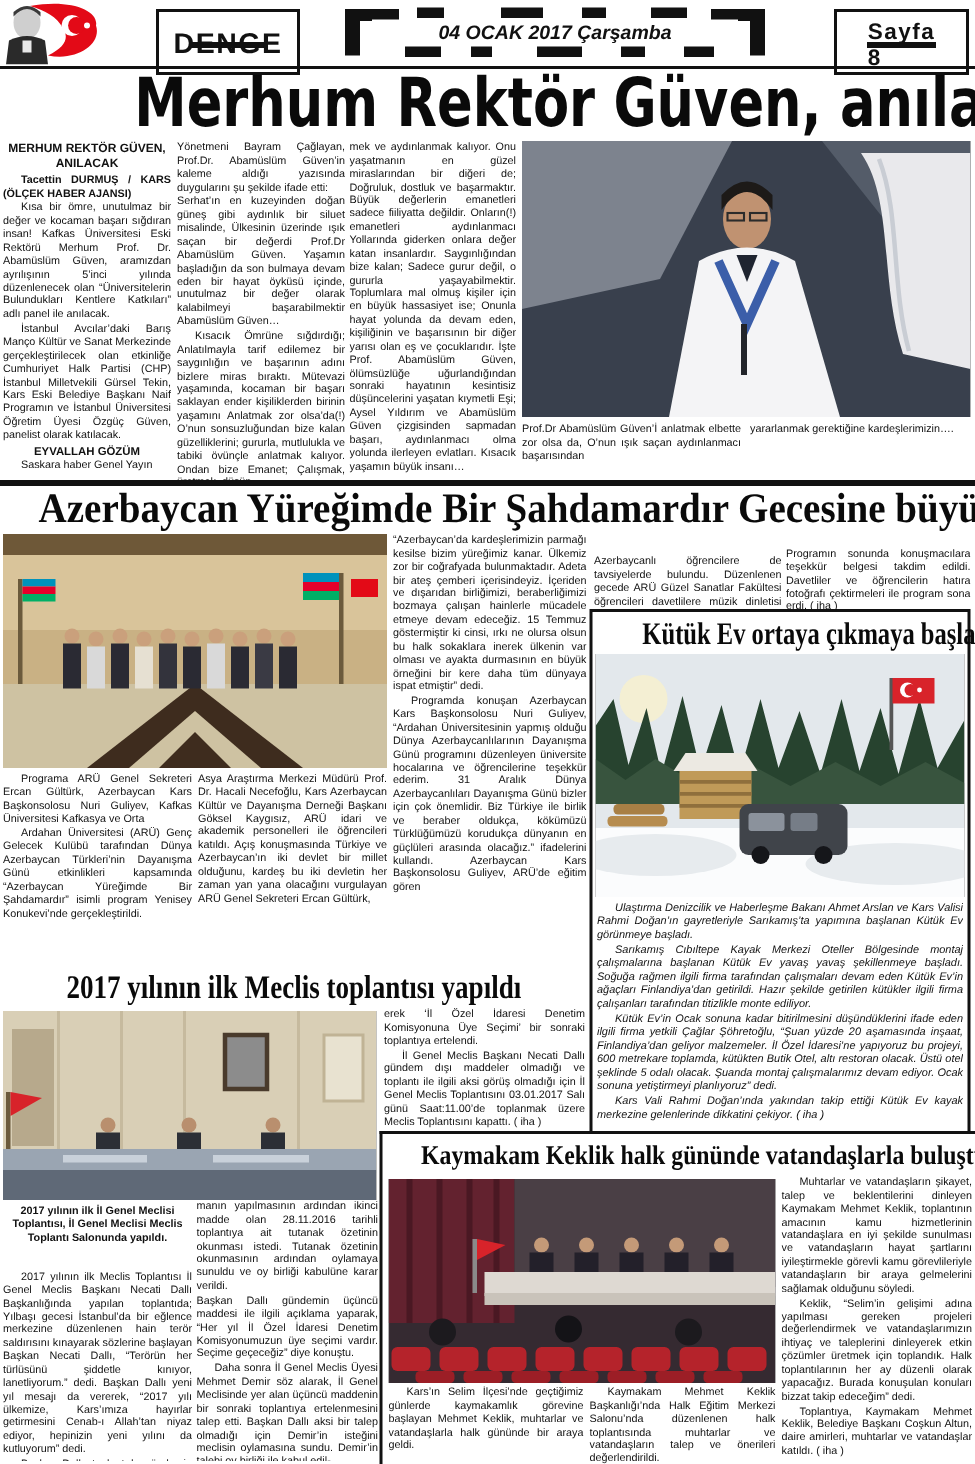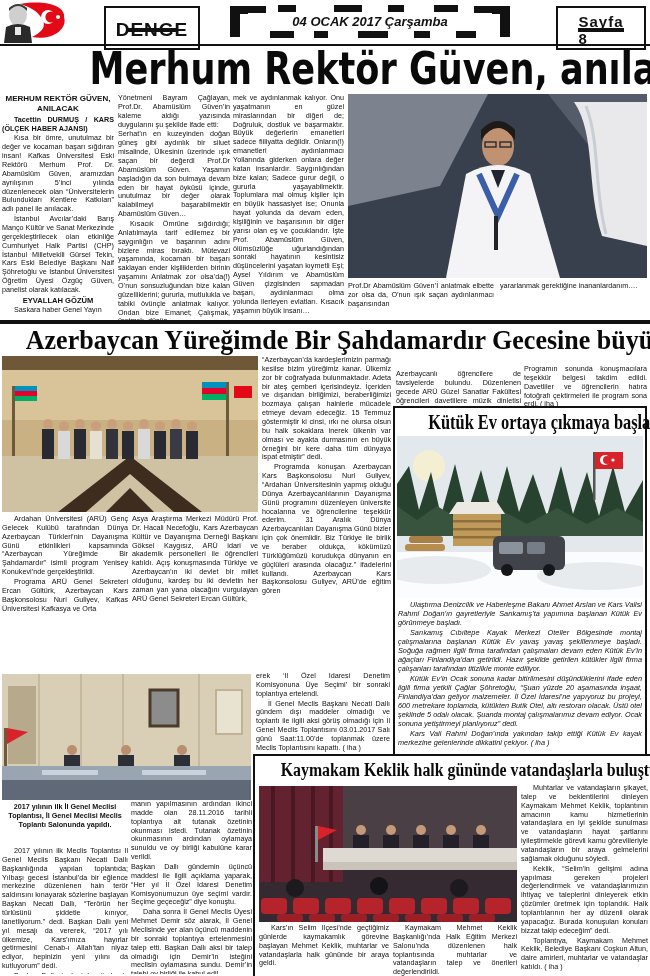--- a/index.html
+++ b/index.html
@@ -80,21 +80,21 @@
   <div class="hrule" style="left:0;top:44px;width:650px;height:2px;"></div>
 
   <div class="hl hl-main" style="left:0;top:47px;width:650px;height:44px;">
     <span class="cond" style="transform:scaleX(0.78);">Merhum Rektör Güven, anılacak</span>
   </div>
 
   <div class="col" style="left:2px;top:94px;width:112px;height:228px;">
     <div class="kicker">MERHUM REKTÖR GÜVEN, ANILACAK</div>
     <p class="byline">Tacettin DURMUŞ / KARS (ÖLÇEK HABER AJANSI)</p>
     <p>Kısa bir ömre, unutulmaz bir değer ve kocaman başarı sığdıran insan! Kafkas Üniversitesi Eski Rektörü Merhum Prof. Dr. Abamüslüm Güven, aramızdan ayrılışının 5’inci yılında düzenlenecek olan “Üniversitelerin Bulundukları Kentlere Katkıları” adlı panel ile anılacak.</p>
-    <p>İstanbul Avcılar’daki Barış Manço Kültür ve Sanat Merkezinde gerçekleştirilecek olan etkinliğe Cumhuriyet Halk Partisi (CHP) İstanbul Milletvekili Gürsel Tekin, Kars Eski Belediye Başkanı Naif Şöhretoğlu ve İstanbul Üniversitesi Öğretim Üyesi Özgüç Güven, panelist olarak katılacak.</p>
+    <p>İstanbul Avcılar’daki Barış Manço Kültür ve Sanat Merkezinde gerçekleştirilecek olan etkinliğe Cumhuriyet Halk Partisi (CHP) İstanbul Milletvekili Gürsel Tekin, Kars Eski Belediye Başkanı Naif Programın ve İstanbul Üniversitesi Öğretim Üyesi Özgüç Güven, panelist olarak katılacak.</p>
     <div class="subhead">EYVALLAH GÖZÜM</div>
     <p>Saskara haber Genel Yayın</p>
   </div>
   <div class="col" style="left:118px;top:94px;width:112px;height:228px;">
     <p class="noind">Yönetmeni Bayram Çağlayan, Prof.Dr. Abamüslüm Güven’in kaleme aldığı yazısında duygularını şu şekilde ifade etti:</p>
     <p class="noind">Serhat’ın en kuzeyinden doğan güneş gibi aydınlık bir siluet misalinde, Ülkesinin üzerinde ışık saçan bir değerdi Prof.Dr Abamüslüm Güven. Yaşamın başladığın da son bulmaya devam eden bir hayat öyküsü içinde, unutulmaz bir değer olarak kalabilmeyi başarabilmektir Abamüslüm Güven…</p>
     <p>Kısacık Ömrüne sığdırdığı; Anlatılmayla tarif edilemez bir saygınlığın ve başarının adını bizlere miras bıraktı. Mütevazi yaşamında, kocaman bir başarı saklayan ender kişiliklerden birinin yaşamını Anlatmak zor olsa’da(!) O’nun sonsuzluğundan bize kalan güzelliklerini; gururla, mutlulukla ve tabiki övünçle anlatmak kalıyor. Ondan bize Emanet; Çalışmak, üretmek, düşün-</p>
   </div>
   <div class="col" style="left:233px;top:94px;width:111px;height:228px;">
     <p class="noind">mek ve aydınlanmak kalıyor. Onu yaşatmanın en güzel miraslarından bir diğeri de; Doğruluk, dostluk ve başarmaktır. Büyük değerlerin emanetleri sadece fiiliyatta değildir. Onların(!) emanetleri aydınlanmacı Yollarında giderken onlara değer katan insanlardır. Saygınlığından bize kalan; Sadece gurur değil, o gururla yaşayabilmektir. Toplumlara mal olmuş kişiler için en büyük hassasiyet ise; Onunla hayat yolunda da devam eden, kişiliğinin ve başarısının bir diğer yarısı olan eş ve çocuklarıdır. İşte Prof. Abamüslüm Güven, ölümsüzlüğe uğurlandığından sonraki hayatının kesintisiz düşüncelerini yaşatan kıymetli Eşi; Aysel Yıldırım ve Abamüslüm Güven çizgisinden sapmadan başarı, aydınlanmacı olma yolunda ilerleyen evlatları. Kısacık yaşamın büyük insanı…</p>
@@ -111,21 +111,21 @@
       <path d="M133,46 Q150,22 167,46 L167,36 Q150,18 133,36 Z" fill="#1d1a18"></path>
       <rect x="137" y="48" width="11" height="5" fill="none" stroke="#2b2b2b" stroke-width="1.4"></rect>
       <rect x="152" y="48" width="11" height="5" fill="none" stroke="#2b2b2b" stroke-width="1.4"></rect>
       <path d="M98,184 L118,80 Q150,62 182,80 L212,184 Z" fill="#f4f4f6"></path>
       <path d="M131,80 L150,122 L169,80" stroke="#3b5ea9" stroke-width="6" fill="none"></path>
       <polygon points="143,76 150,94 157,76" fill="#1f2430"></polygon>
       <rect x="146" y="122" width="4" height="34" fill="#22242a"></rect>
     </svg>
   </div>
   <div class="caption" style="left:348px;top:281px;width:146px;height:38px;">Prof.Dr Abamüslüm Güven’İ anlatmak elbette zor olsa da, O’nun ışık saçan aydınlanmacı başarısından</div>
-  <div class="caption" style="left:500px;top:281px;width:147px;height:38px;">yararlanmak gerektiğine inananlardanım….</div>
+  <div class="caption" style="left:500px;top:281px;width:147px;height:38px;">yararlanmak gerektiğine kardeşlerimizin….</div>
 
   <div class="hrule" style="left:0;top:320px;width:650px;height:4px;"></div>
 
   <div class="hl hl-serif" style="left:0;top:326px;width:650px;height:28px;font-size:28px;line-height:28px;">
     <span class="cond" style="transform:scaleX(0.93);">Azerbaycan Yüreğimde Bir Şahdamardır Gecesine büyük ilgi</span>
   </div>
 
   <div class="photo" style="left:2px;top:356px;width:256px;height:156px;">
     <svg width="256" height="156" viewBox="0 0 256 156">
       <rect width="256" height="156" fill="#c9b184"></rect>
@@ -163,22 +163,22 @@
           <rect x="152" y="75" width="12" height="28" fill="#2a2a33"></rect>
         <circle cx="174" cy="68" r="5" fill="#caa07c"></circle>
           <rect x="168" y="73" width="12" height="30" fill="#3a3a44"></rect>
         <circle cx="190" cy="70" r="5" fill="#caa07c"></circle>
           <rect x="184" y="75" width="12" height="28" fill="#2a2a33"></rect>
       </g>
     </svg>
   </div>
 
   <div class="col" style="left:2px;top:515px;width:126px;height:128px;">
+    <p>Programa ARÜ Genel Sekreteri Ercan Gültürk, Azerbaycan Kars Başkonsolosu Nuri Guliyev, Kafkas Üniversitesi Kafkasya ve Orta</p>
     <p>Ardahan Üniversitesi (ARÜ) Genç Gelecek Kulübü tarafından Dünya Azerbaycan Türkleri’nin Dayanışma Günü etkinlikleri kapsamında “Azerbaycan Yüreğimde Bir Şahdamardır” isimli program Yenisey Konukevi’nde gerçekleştirildi.</p>
-    <p>Programa ARÜ Genel Sekreteri Ercan Gültürk, Azerbaycan Kars Başkonsolosu Nuri Guliyev, Kafkas Üniversitesi Kafkasya ve Orta</p>
   </div>
   <div class="col" style="left:132px;top:515px;width:126px;height:128px;">
     <p class="noind">Asya Araştırma Merkezi Müdürü Prof. Dr. Hacali Necefoğlu, Kars Azerbaycan Kültür ve Dayanışma Derneği Başkanı Göksel Kaygısız, ARÜ idari ve akademik personelleri ile öğrencileri katıldı. Açış konuşmasında Türkiye ve Azerbaycan’ın iki devlet bir millet olduğunu, kardeş bu iki devletin her zaman yan yana olacağını vurgulayan ARÜ Genel Sekreteri Ercan Gültürk,</p>
   </div>
   <div class="col" style="left:262px;top:356px;width:129px;height:287px;">
     <p class="noind">“Azerbaycan’da kardeşlerimizin parmağı kesilse bizim yüreğimiz kanar. Ülkemiz zor bir coğrafyada bulunmaktadır. Adeta bir ateş çemberi içerisindeyiz. İçeriden ve dışarıdan birliğimizi, beraberliğimizi bozmaya çalışan hainlerle mücadele etmeye devam edeceğiz. 15 Temmuz göstermiştir ki cinsi, ırkı ne olursa olsun bu halk sokaklara inerek ülkenin var olması ve ayakta durmasının en büyük örneğini bir kere daha tüm dünyaya ispat etmiştir” dedi.</p>
     <p>Programda konuşan Azerbaycan Kars Başkonsolosu Nuri Guliyev, “Ardahan Üniversitesinin yapmış olduğu Dünya Azerbaycanlılarının Dayanışma Günü programını düzenleyen üniversite hocalarına ve öğrencilerine teşekkür ederim. 31 Aralık Dünya Azerbaycanlıları Dayanışma Günü bizler için çok önemlidir. Biz Türkiye ile birlik ve beraber oldukça, kökümüzü Türklüğümüzü korudukça dünyanın en güçlüleri arasında olacağız.” ifadelerini kullandı. Azerbaycan Kars Başkonsolosu Guliyev, ARÜ’de eğitim gören</p>
   </div>
   <div class="col" style="left:396px;top:370px;width:125px;height:50px;">
     <p class="noind">Azerbaycanlı öğrencilere de tavsiyelerde bulundu. Düzenlenen gecede ARÜ Güzel Sanatlar Fakültesi öğrencileri davetlilere müzik dinletisi sundular.</p>
@@ -220,20 +220,23 @@
       </svg>
     </div>
     <div class="col" style="left:3px;top:193px;width:244px;height:155px;font-size:7.3px;font-style:italic;">
       <p>Ulaştırma Denizcilik ve Haberleşme Bakanı Ahmet Arslan ve Kars Valisi Rahmi Doğan’ın gayretleriyle Sarıkamış’ta yapımına başlanan Kütük Ev görünmeye başladı.</p>
       <p>Sarıkamış Cıbıltepe Kayak Merkezi Oteller Bölgesinde montaj çalışmalarına başlanan Kütük Ev yavaş yavaş şekillenmeye başladı. Soğuğa rağmen ilgili firma tarafından çalışmaları devam eden Kütük Ev’in ağaçları Finlandiya’dan getirildi. Hazır şekilde getirilen kütükler ilgili firma çalışanları tarafından titizlikle monte ediliyor.</p>
       <p>Kütük Ev’in Ocak sonuna kadar bitirilmesini düşündüklerini ifade eden ilgili firma yetkili Çağlar Şöhretoğlu, “Şuan yüzde 20 aşamasında inşaat, Finlandiya’dan geliyor malzemeler. İl Özel İdaresi’ne yapıyoruz bu projeyi, 600 metrekare toplamda, kütükten Butik Otel, altı restoran olacak. Üstü otel şeklinde 5 odalı olacak. Şuanda montaj çalışmalarımız devam ediyor. Ocak sonuna yetiştirmeyi planlıyoruz” dedi.</p>
       <p>Kars Vali Rahmi Doğan’ında yakından takip ettiği Kütük Ev kayak merkezine gelenlerinde dikkatini çekiyor.      ( iha )</p>
     </div>
   </div>
 
+  <div class="hl hl-serif" style="left:0;top:645px;width:392px;height:26px;font-size:22px;line-height:26px;">
+    <span class="cond" style="transform:scaleX(0.82);">2017 yılının ilk Meclis toplantısı yapıldı</span>
+  </div>
 
   <div class="photo" style="left:2px;top:674px;width:249px;height:126px;">
     <svg width="249" height="126" viewBox="0 0 249 126">
       <rect width="249" height="126" fill="#d9cfb6"></rect>
       <rect x="36" width="2" height="92" fill="#c6ba9e"></rect>
         <rect x="78" width="2" height="92" fill="#c6ba9e"></rect>
       <rect x="120" width="2" height="92" fill="#c6ba9e"></rect>
         <rect x="196" width="2" height="92" fill="#c6ba9e"></rect>
       <rect x="6" y="12" width="28" height="78" fill="#b7a98c"></rect>
       <rect x="148" y="16" width="28" height="36" fill="#8c8c8c" stroke="#4a3b2c" stroke-width="3"></rect>

